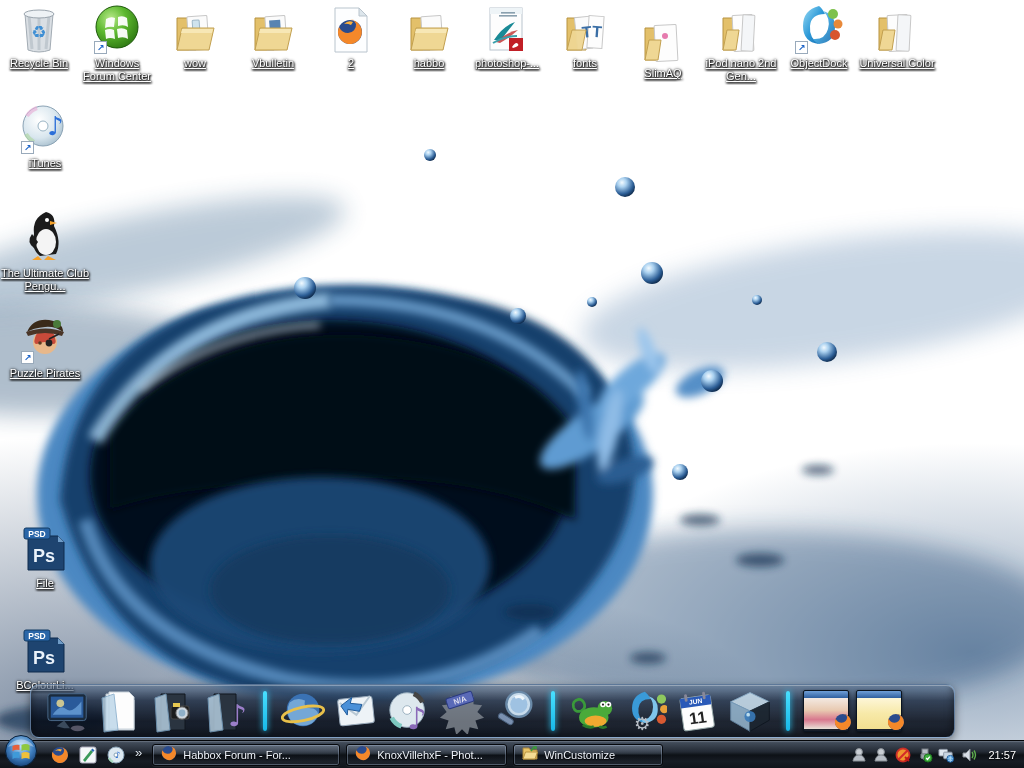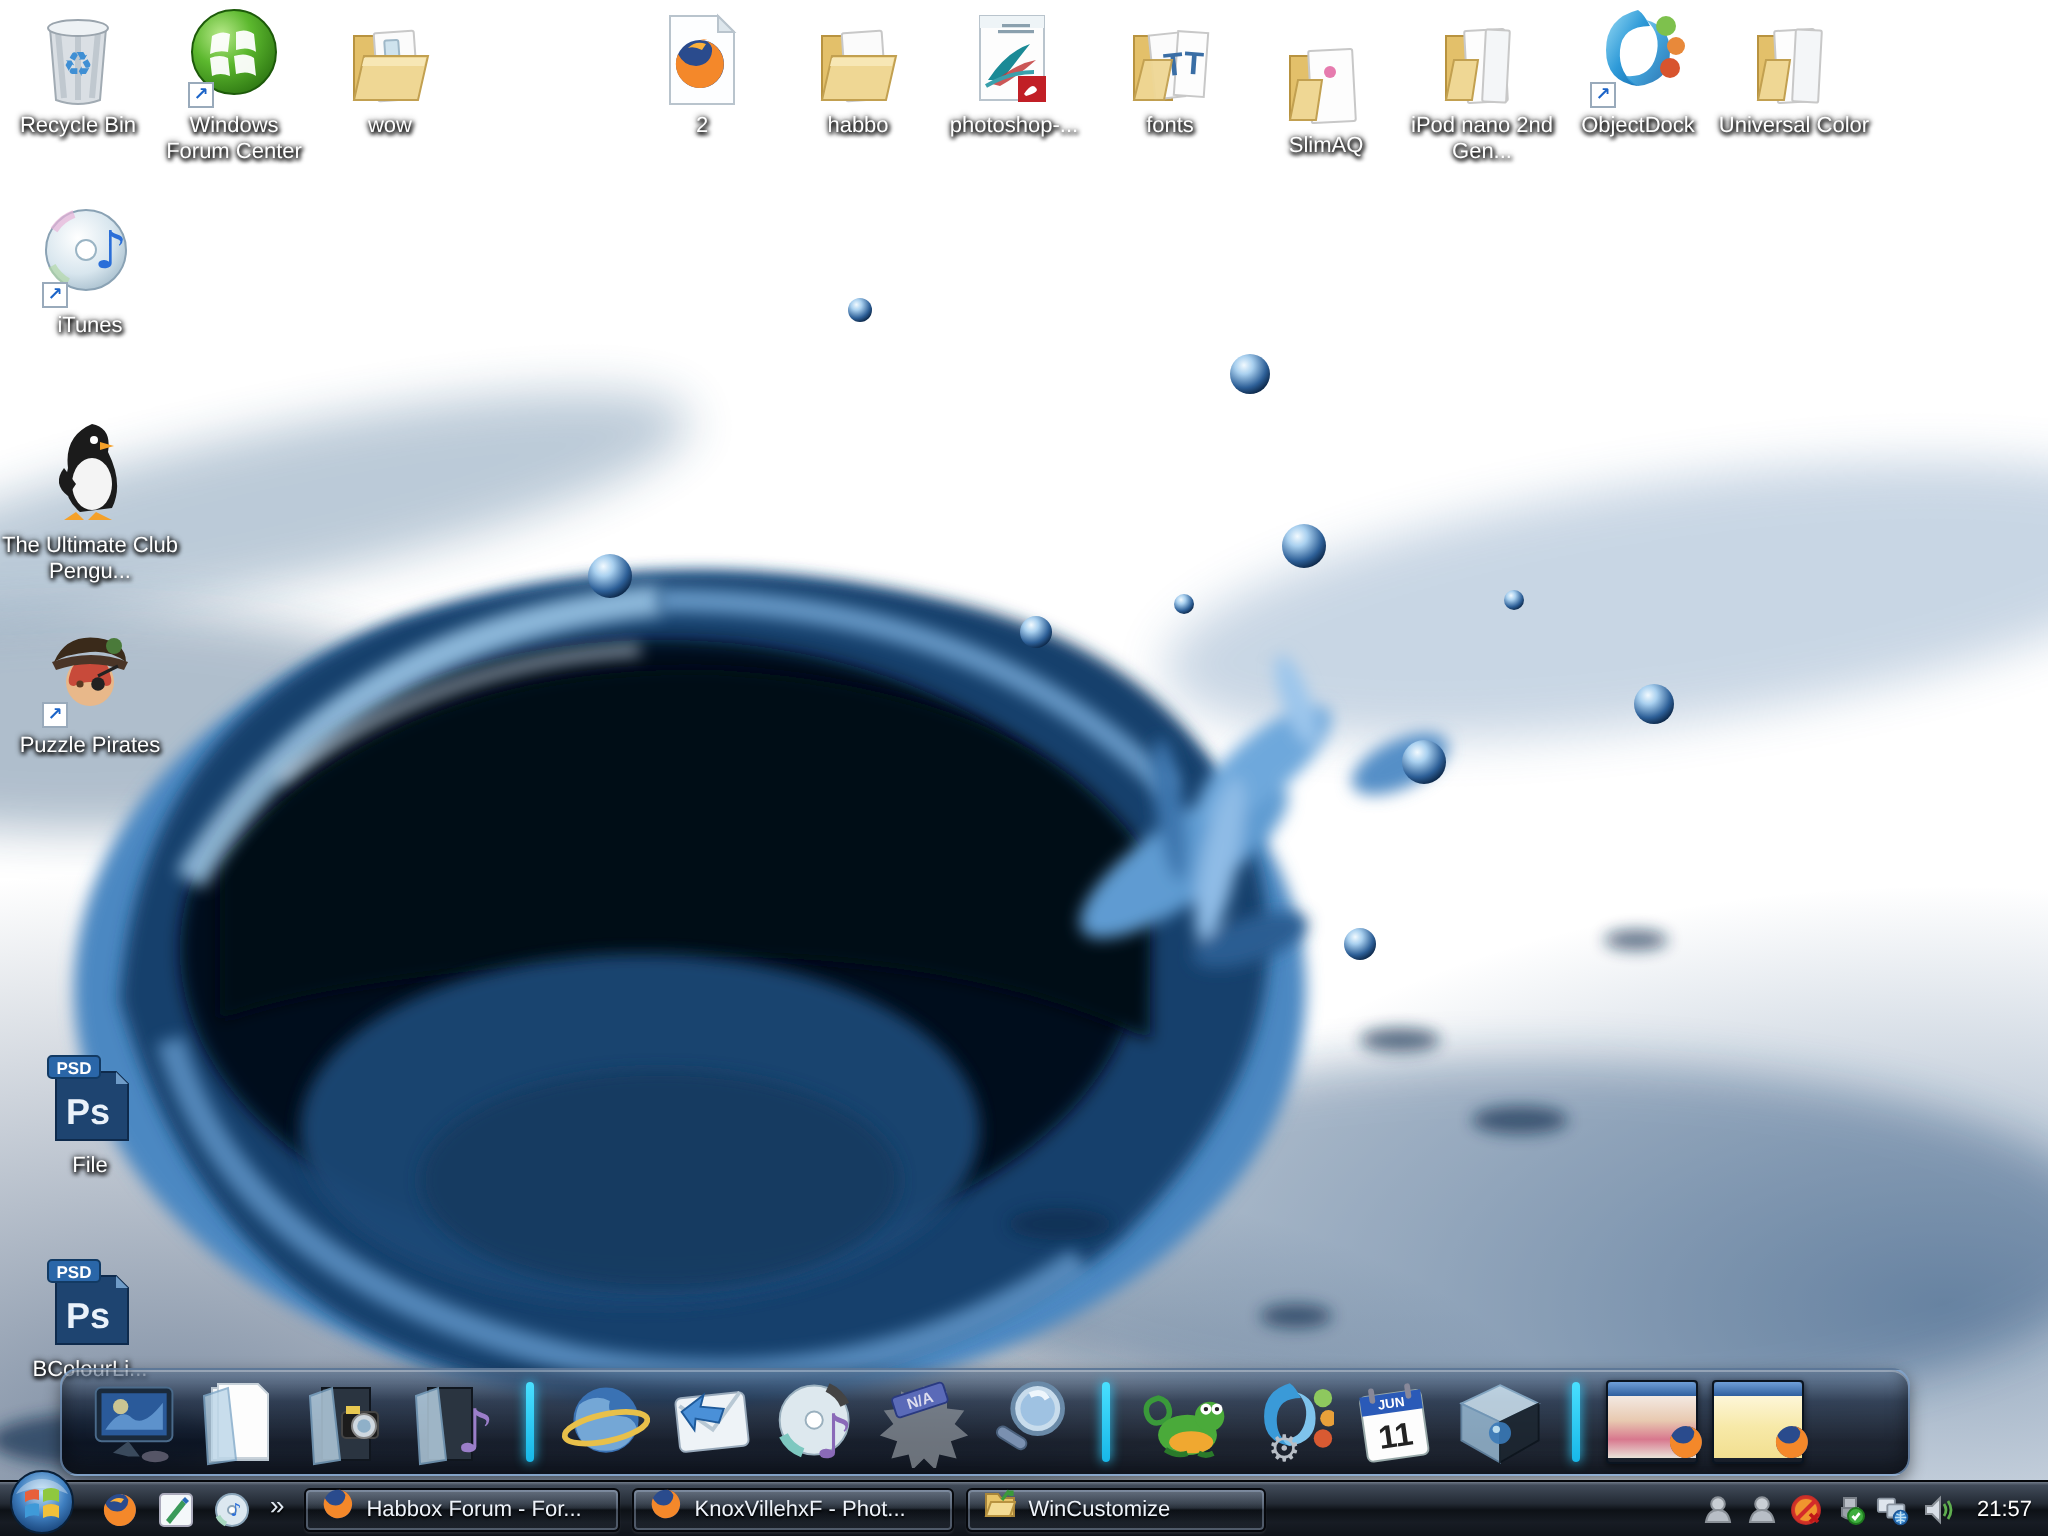--- a/index.html
+++ b/index.html
@@ -16,21 +16,21 @@
     background:
       radial-gradient(ellipse 700px 420px at 8% 95%, rgba(10,40,80,.55), rgba(0,0,0,0) 70%),
       radial-gradient(ellipse 600px 300px at 95% 85%, rgba(16,60,110,.45), rgba(0,0,0,0) 70%),
       radial-gradient(ellipse 500px 260px at 45% 100%, rgba(8,34,66,.5), rgba(0,0,0,0) 70%);}
   .splash-svg{position:absolute;left:0;top:0;}
 
   
   .dicon{position:absolute;width:78px;text-align:center;cursor:default;}
   .dicon .img{height:50px;display:flex;align-items:flex-end;justify-content:center;}
   .dicon .lbl{margin-top:3px;font-size:11px;line-height:13px;color:#fff;
-    text-shadow:0 1px 2px #000,0 0 3px rgba(0,0,0,.9),1px 1px 2px #000;}
+    text-shadow:0 1px 2px #000,0 0 3px rgba(0,0,0,.9),1px 1px 2px #000;text-decoration:underline;}
   .dicon.wide{width:90px;}
   .shortcut{position:absolute;left:0;bottom:0;width:13px;height:13px;background:#fff;
     border:1px solid #9ab;box-sizing:border-box;display:flex;align-items:center;justify-content:center;
     font-size:9px;color:#1c64c8;font-weight:bold;}
   .iconwrap{position:relative;display:inline-block;}
 
   
   .dock{position:absolute;left:30px;top:684px;width:925px;height:54px;border-radius:9px;
     background:linear-gradient(180deg, rgba(96,120,150,.6) 0%, rgba(28,42,64,.82) 30%, rgba(8,14,26,.88) 70%, rgba(14,22,38,.9) 100%);
     border:1px solid rgba(150,190,235,.55);
@@ -54,21 +54,21 @@
   .ql{display:flex;align-items:center;gap:9px;margin:0 6px 0 8px;}
   .ql .qicon{width:19px;height:19px;display:flex;align-items:center;justify-content:center;}
   .chev{color:#dfe7f0;font-size:13px;margin:0 10px 4px 4px;text-shadow:0 1px 1px #000;cursor:pointer;}
   .taskbtns{display:flex;align-items:center;gap:6px;}
   .taskbtn{height:22px;border-radius:3px;display:flex;align-items:center;gap:6px;padding:0 8px;
     box-sizing:border-box;cursor:pointer;border:1px solid #06080c;
     background:linear-gradient(180deg, rgba(200,215,235,.30) 0%, rgba(130,150,175,.18) 45%, rgba(10,14,20,.30) 50%, rgba(90,105,125,.12) 100%);
     box-shadow:inset 0 0 0 1px rgba(165,185,210,.38), 0 1px 1px rgba(255,255,255,.08);}
   .taskbtn .tlabel{color:#eef3fa;font-size:11px;white-space:nowrap;overflow:hidden;text-overflow:ellipsis;
     text-shadow:0 1px 1px #000;}
-  .taskbtn.w1{width:158px}.taskbtn.w2{width:161px}.taskbtn.w3{width:150px}
+  .taskbtn.w1{width:188px}.taskbtn.w2{width:161px}.taskbtn.w3{width:150px}
   .tray{margin-left:auto;display:flex;align-items:center;gap:5px;padding-right:8px;}
   .tray .ticon{width:17px;height:17px;display:flex;align-items:center;justify-content:center;cursor:pointer;}
   .clock{color:#fff;font-size:11px;margin-left:6px;text-shadow:0 1px 1px #000;cursor:pointer;}
 
   .glyph{font-family:"DejaVu Sans",sans-serif;}
 </style>
 </head>
 <body>
 
 <div class="stage">
@@ -186,20 +186,32 @@
         <path d="M5,10 h14 l3,4 h2 v28 h-19 Z" fill="#e3c06a" stroke="#b89340"></path>
         <rect x="16" y="8" width="20" height="34" rx="1" fill="#fbfbfb" stroke="#c8c8c8" transform="rotate(-4 26 25)"></rect>
         <rect x="21" y="12" width="7" height="12" rx="1" fill="#cfe3ee" stroke="#9fb8c8" transform="rotate(-4 26 25)"></rect>
         <path d="M5,42 L10,20 h32 l-5,22 Z" fill="#efd794" stroke="#c2a050"></path>
         <path d="M10,21 h31 l-1,4 h-31 Z" fill="#f7e7b5"></path>
       </svg>
     </div>
     <div class="lbl">wow</div>
   </div>
 
+  <div class="dicon" style="left:234px;top:4px">
+    <div class="img">
+      <svg width="46" height="46" viewBox="0 0 46 46">
+        <path d="M5,10 h14 l3,4 h2 v28 h-19 Z" fill="#e3c06a" stroke="#b89340"></path>
+        <rect x="16" y="8" width="20" height="34" rx="1" fill="#fbfbfb" stroke="#c8c8c8" transform="rotate(-4 26 25)"></rect>
+        <rect x="20" y="12" width="11" height="14" fill="#3a6ea5" opacity=".85" transform="rotate(-4 26 25)"></rect>
+        <path d="M5,42 L10,20 h32 l-5,22 Z" fill="#efd794" stroke="#c2a050"></path>
+        <path d="M10,21 h31 l-1,4 h-31 Z" fill="#f7e7b5"></path>
+      </svg>
+    </div>
+    <div class="lbl">Vbulletin</div>
+  </div>
 
   <div class="dicon" style="left:312px;top:4px">
     <div class="img">
       <svg width="42" height="48" viewBox="0 0 42 48">
         <path d="M5,2 h24 l8,8 v36 h-32 Z" fill="#fdfeff" stroke="#b9c4cd"></path>
         <path d="M29,2 l8,8 h-8 Z" fill="#dde6ec" stroke="#b9c4cd"></path>
         <circle cx="20" cy="26" r="12" fill="#2a4b8d"></circle>
         <path d="M20,14 a12,12 0 1,1 -11,7 q3,6 9,6 a8,8 0 0,0 8,-9 q-1,-3 -4,-4 q4,-1 -2,0 Z" fill="#f4882a"></path>
         <path d="M14,18 q4,-4 9,-2 l-2,3 q-4,-2 -7,-1 Z" fill="#fbb03b"></path>
       </svg>

